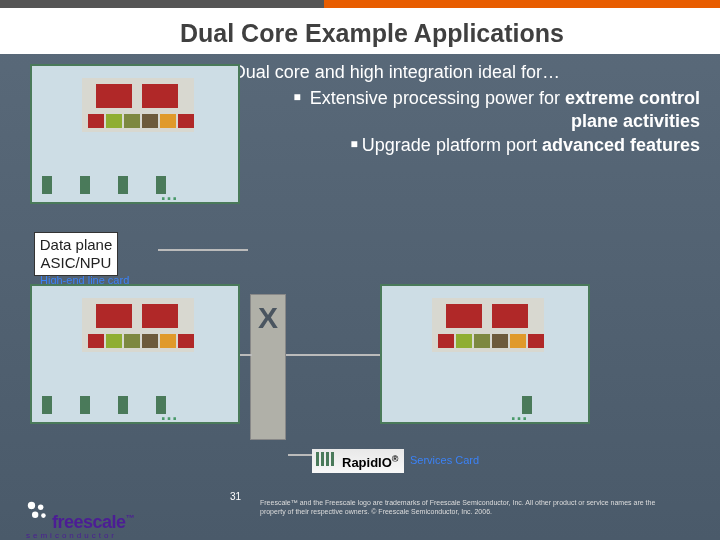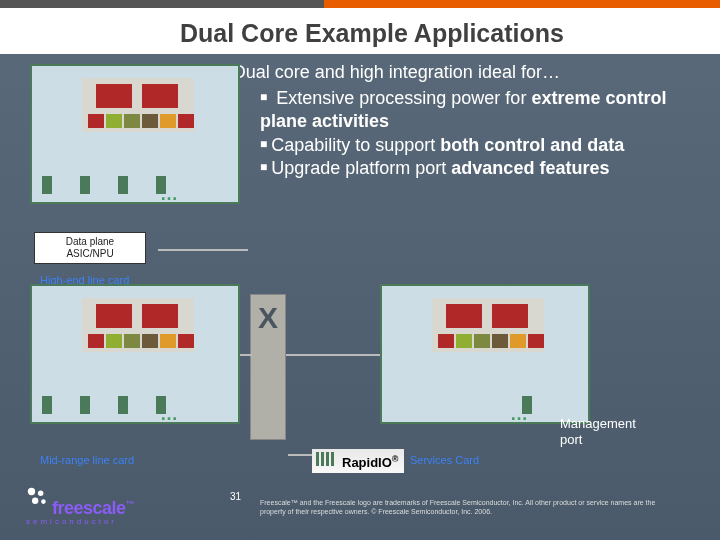--- a/index.html
+++ b/index.html
@@ -35,20 +35,21 @@
     font-size: 18px;
     margin-left: 200px;
     margin-bottom: 4px;
   }
   .lead .dot { font-size:22px; line-height:0; position:relative; top:3px; }
   .bullets {
     color: #fff;
     font-size: 18px;
     margin-left: 240px;
     line-height: 1.3;
+    text-align: right;
   }
   .bullets .sq { font-size: 12px; position:relative; top:-3px; margin-right:4px;}
   .bullets b { font-weight: bold; }
   .card {
     position: absolute;
     width: 210px;
     height: 140px;
     background: #cddde5;
     border: 2px solid #4a7a5a;
   }
@@ -79,24 +80,24 @@
   .c3{background:#6d5a3a;} .c4{background:#e09a2a;} .c5{background:#b02828;}
   .port-row {
     position: absolute;
     bottom: 8px; left: 10px;
     display:flex; gap:28px;
   }
   .port { width:10px; height:18px; background:#4a7a5a; }
   .asic-label {
     position:absolute;
     left: 34px; top: 178px;
-    width: 112px;
+    width: 84px;
     background:#fff;
     border:1px solid #333;
-    font-size:10px;
+    font-size:15px;
     text-align:center;
     padding:3px 4px;
     color:#222;
     line-height:1.2;
   }
   .card-label {
     position:absolute;
     color:#3b82f6;
     font-size:11px;
     font-weight:normal;
@@ -148,22 +149,22 @@
     color:#fff; font-size:10px;
   }
   .legal {
     position:absolute;
     left:260px; bottom:24px;
     width:420px;
     color:#ddd; font-size:7px; line-height:1.2;
   }
   .logo {
     position:absolute;
-    left:26px; bottom:14px;
-    color:#8b5cf6; font-size:18px; font-weight:bold;
+    left:26px; bottom:0;
+    color:#4c1d95; font-size:18px; font-weight:bold;
     letter-spacing:-0.5px;
     margin-top:42px;
   }
   .logo .sub { display:block; font-size:8px; font-weight:normal; letter-spacing:3px; margin-top:-2px;}
   .logo-mark {
     position:absolute; left:0; bottom:18px;
     width:22px; height:22px;
   }
   .logo-text { margin-left:26px; }
   .dots3 { position:absolute; color:#4a9a6a; font-size:18px; font-weight:bold; letter-spacing:-2px;}
@@ -180,23 +181,20 @@
 <div class="content">
 
   <div class="lead">
     <span class="dot">•</span>
     <span>Dual core and high integration ideal for…</span>
   </div>
 
   <div class="bullets">
     <div>
       <span class="sq">■</span><span> Extensive processing power for </span><b>extreme control plane activities</b>
-    </div>
-    <div>
-      <span class="sq">■</span><span>Capability to support </span><b>both control and data</b>
     </div>
     <div>
       <span class="sq">■</span><span>Upgrade platform port </span><b>advanced features</b>
     </div>
   </div>
 
   <div class="card card1">
     <div class="chip">
       <div class="core coreL"></div>
       <div class="core coreR"></div>
@@ -238,21 +236,20 @@
       </div>
     </div>
     <div class="port-row">
       <div class="port"></div>
       <div class="port"></div>
       <div class="port"></div>
       <div class="port"></div>
     </div>
   </div>
   <div class="dots3" style="left:160px; top:350px;">…</div>
-  <div class="card-label lbl2">Mid-range line card</div>
 
   <div class="x-box">
     <span>X</span>
   </div>
 
   <div class="card card3">
     <div class="chip">
       <div class="core coreL"></div>
       <div class="core coreR"></div>
       <div class="ioblocks">
@@ -264,24 +261,20 @@
           <div class="iob c5"></div>
       </div>
     </div>
     <div class="port-row" style="left:140px; gap:10px;">
       <div class="port"></div>
     </div>
   </div>
   <div class="dots3" style="left:510px; top:350px;">…</div>
   <div class="card-label lbl3">Services Card</div>
 
-  <div class="mgmt">
-    <span>Management</span><br>
-    <span>port</span>
-  </div>
 
   <div class="hconn" style="left:158px; top:195px; width:90px;"></div>
   <div class="hconn" style="left:240px; top:300px; width:12px;"></div>
   <div class="hconn" style="left:286px; top:300px; width:94px;"></div>
   <div class="hconn" style="left:288px; top:400px; width:24px;"></div>
 
   <div class="rapidio">
     <span>RapidIO</span><span style="font-size:9px; position:relative; top:-5px;">®</span>
   </div>
 

